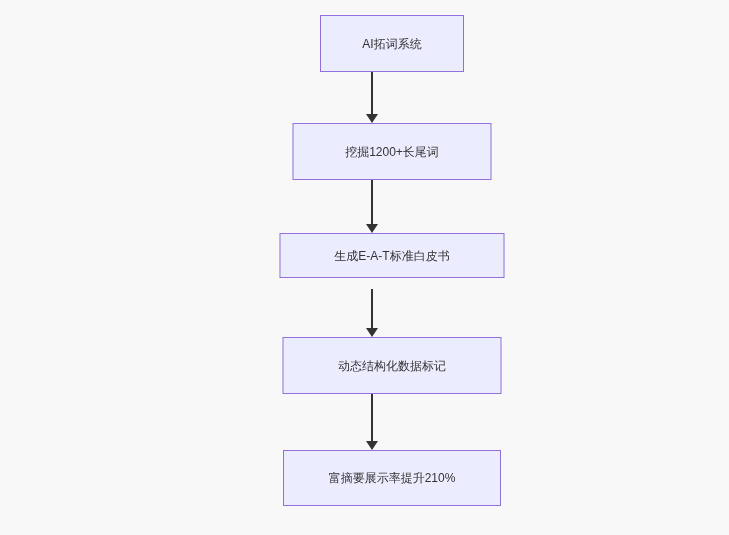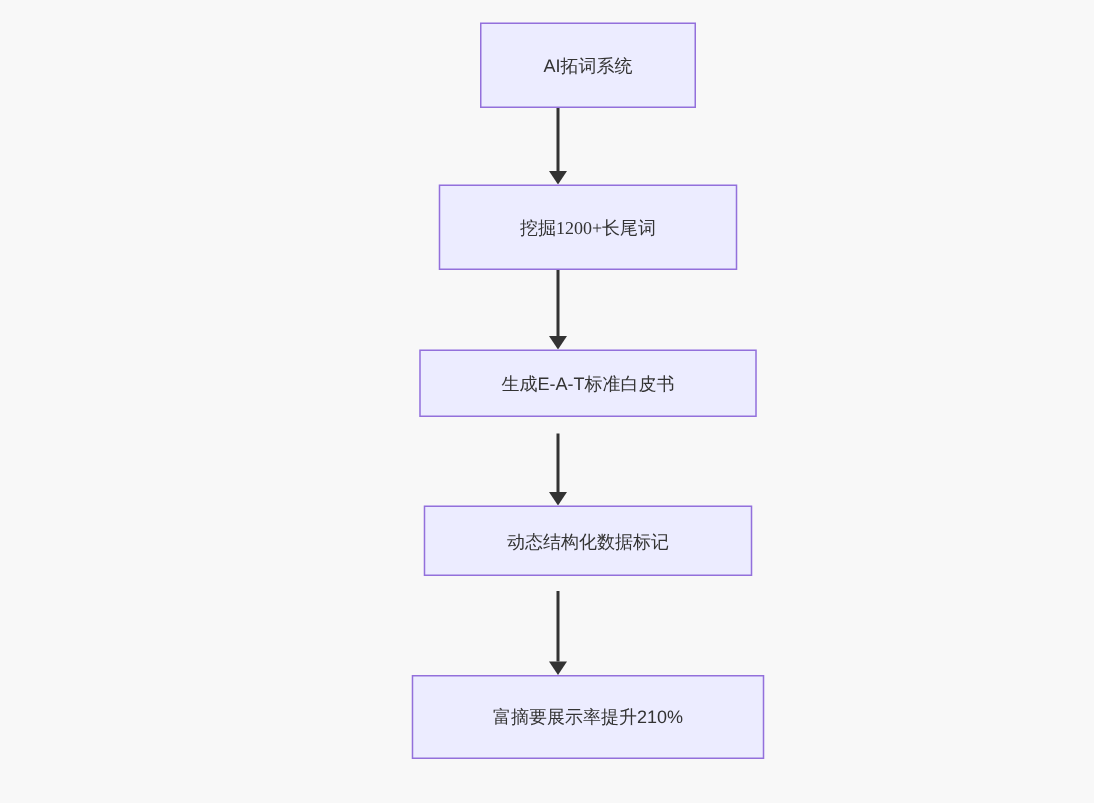--- a/index.html
+++ b/index.html
@@ -32,24 +32,24 @@
     font-size: 12px;
     line-height: 1;
     display: flex;
     align-items: center;
     justify-content: center;
     text-align: center;
     white-space: nowrap;
     margin-left: 20px;
   }
   .node-1 { top: 15px;  width: 144px; height: 57px; }
-  .node-2 { top: 123px; width: 199px; height: 57px; font-family: Liberation Serif, serif; }
+  .node-2 { top: 123px; width: 199px; height: 57px; }
   .node-3 { top: 233px; width: 225px; height: 45px; }
-  .node-4 { top: 337px; width: 219px; height: 47px; }
-  .node-5 { top: 450px; width: 235px; height: 56px; }
+  .node-4 { top: 337px; width: 219px; height: 57px; }
+  .node-5 { top: 450px; width: 218px; height: 56px; }
 
   .flow-arrow {
     position: absolute;
     left: 372px;
     transform: translateX(-50%);
     width: 12px;
     display: flex;
     flex-direction: column;
     align-items: center;
   }

